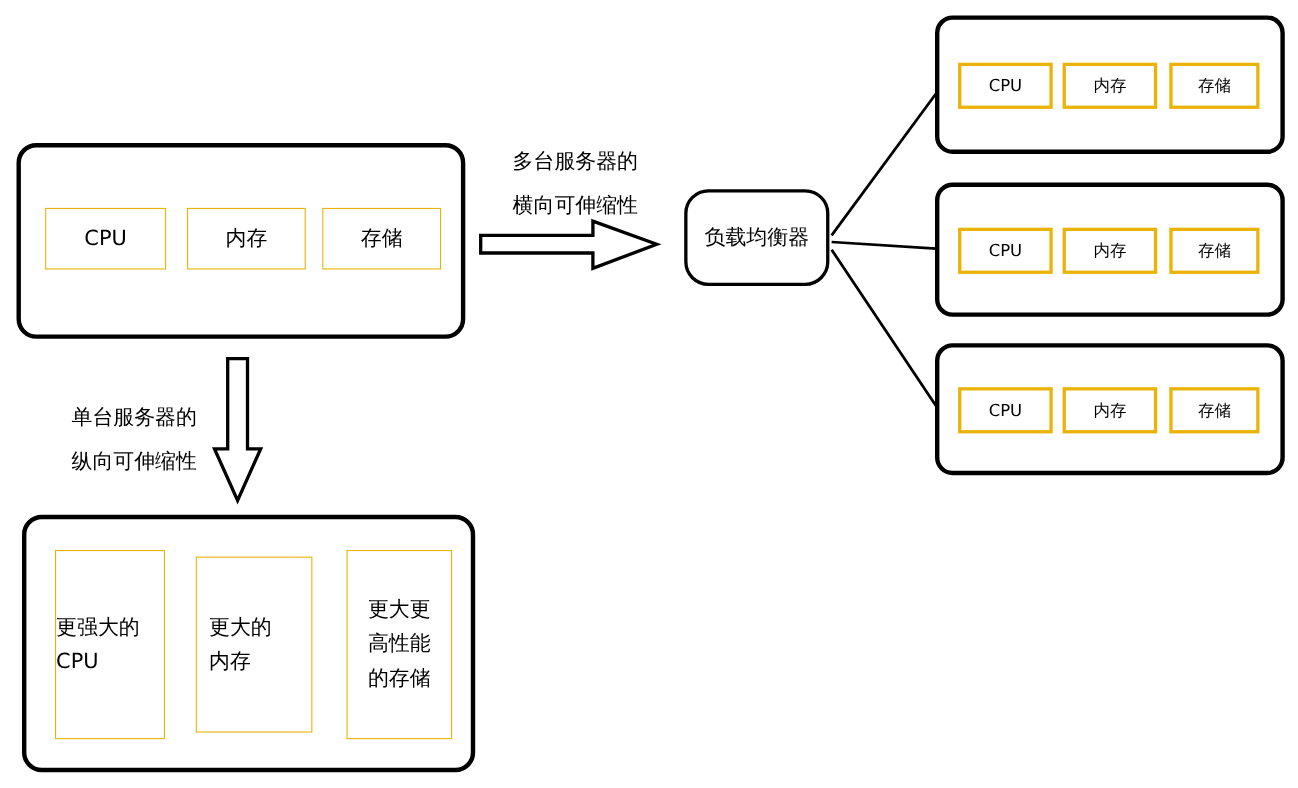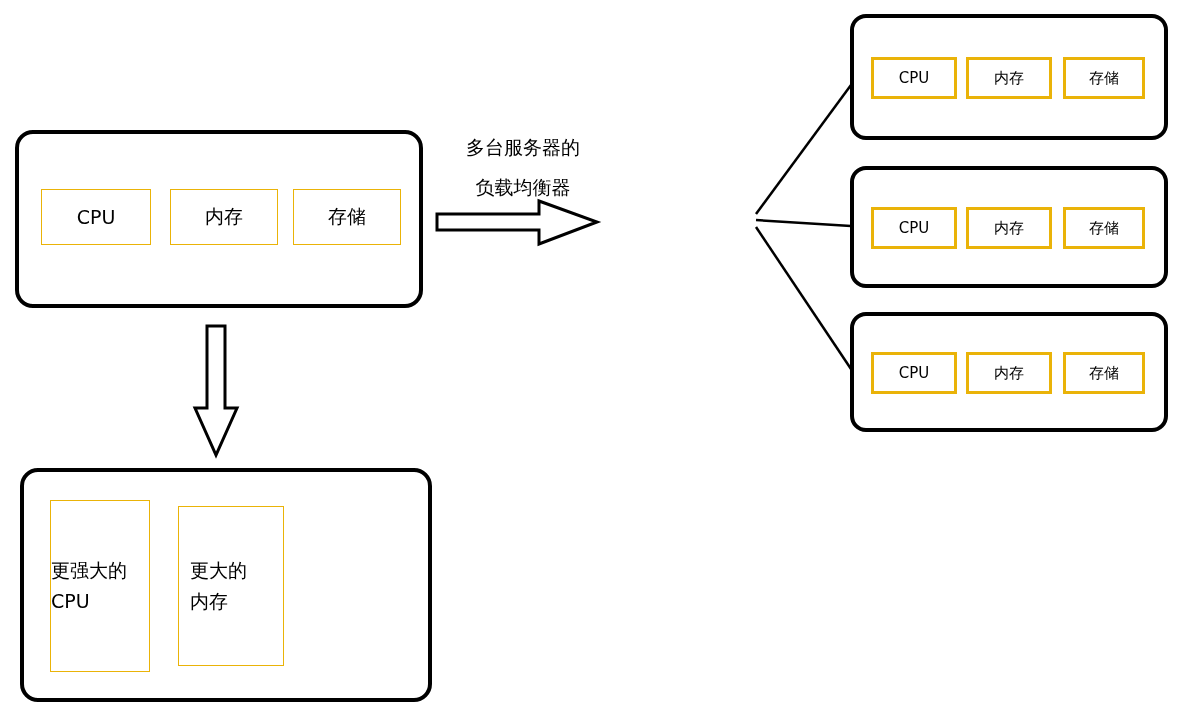--- a/index.html
+++ b/index.html
@@ -71,23 +71,28 @@
     <polygon points="207,326 225,326 225,408 237,408 216,455 195,408 207,408" fill="#fff" stroke="#000" stroke-width="3"></polygon>
   </svg>
 
   <div class="rounded-box" style="left:15px; top:130px; width:408px; height:178px;">
     <div class="component" style="left:22px; top:55px; width:110px; height:56px;">CPU</div>
     <div class="component" style="left:151px; top:55px; width:108px; height:56px;">内存</div>
     <div class="component" style="left:274px; top:55px; width:108px; height:56px;">存储</div>
   </div>
 
   <div class="flow-label" style="left:448px; top:128px; width:150px;">多台服务器的
-负载均衡器</div>
+横向可伸缩性</div>
 
+  <div class="flow-label" style="left:52px; top:360px; width:140px;">单台服务器的
+纵向可伸缩性</div>
 
+  <div class="lb-box" style="left:622px; top:172px; width:132px; height:88px;">
+    <span>负载均衡器</span>
+  </div>
 
   <div class="rounded-box" style="left:850px; top:14px; width:318px; height:126px; border-radius:16px;">
     <div class="component small" style="left:17px; top:39px; width:86px; height:42px;">CPU</div>
     <div class="component small" style="left:112px; top:39px; width:86px; height:42px;">内存</div>
     <div class="component small" style="left:209px; top:39px; width:82px; height:42px;">存储</div>
   </div>
 
   <div class="rounded-box" style="left:850px; top:166px; width:318px; height:122px; border-radius:16px;">
     <div class="component small" style="left:17px; top:37px; width:86px; height:42px;">CPU</div>
     <div class="component small" style="left:112px; top:37px; width:86px; height:42px;">内存</div>
@@ -98,15 +103,18 @@
     <div class="component small" style="left:17px; top:36px; width:86px; height:42px;">CPU</div>
     <div class="component small" style="left:112px; top:36px; width:86px; height:42px;">内存</div>
     <div class="component small" style="left:209px; top:36px; width:82px; height:42px;">存储</div>
   </div>
 
   <div class="rounded-box" style="left:20px; top:468px; width:412px; height:234px;">
     <div class="component tall align-left" style="left:26px; top:28px; width:100px; height:172px; padding-left:0;">更强大的
 CPU</div>
     <div class="component tall align-left" style="left:154px; top:34px; width:106px; height:160px; padding-left:11px;">更大的
 内存</div>
+    <div class="component tall" style="left:291px; top:28px; width:96px; height:172px;">更大更
+高性能
+的存储</div>
   </div>
 
 </div>
 
 </body></html>

